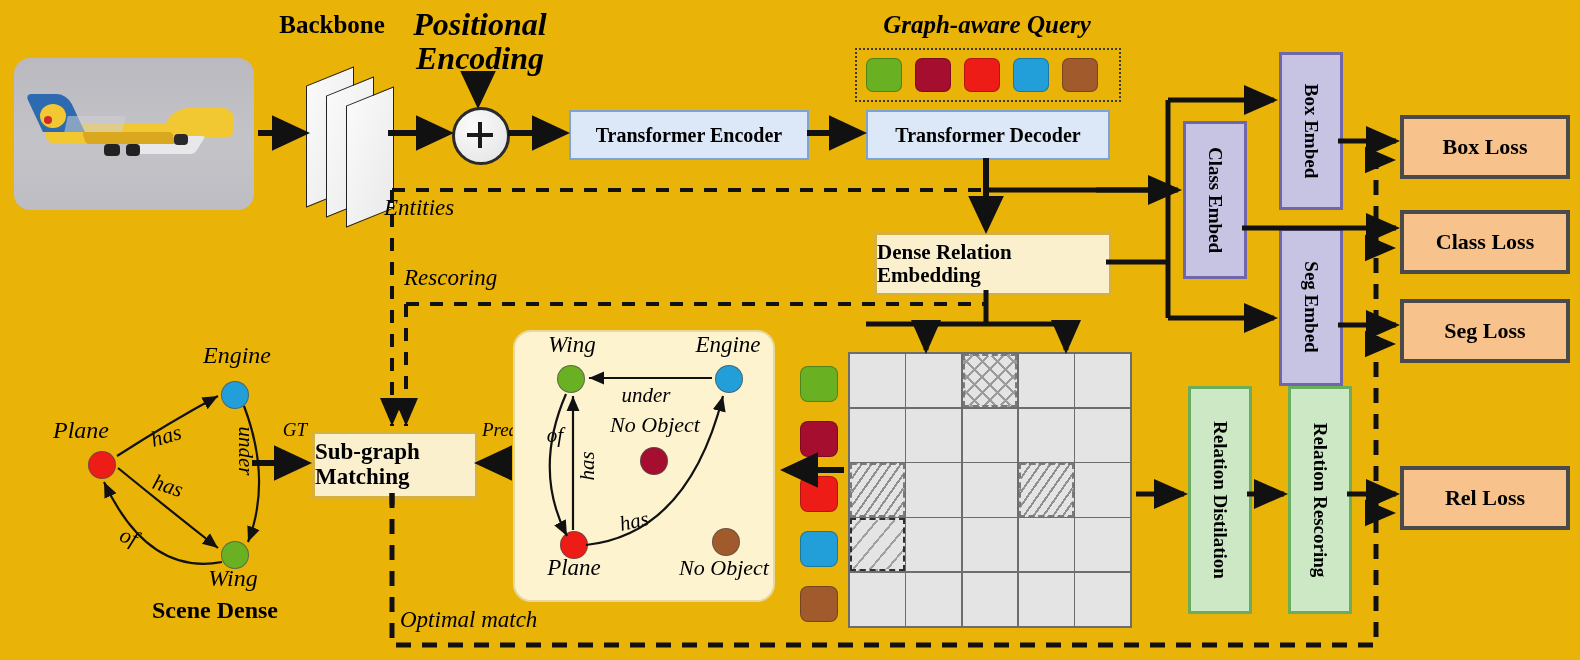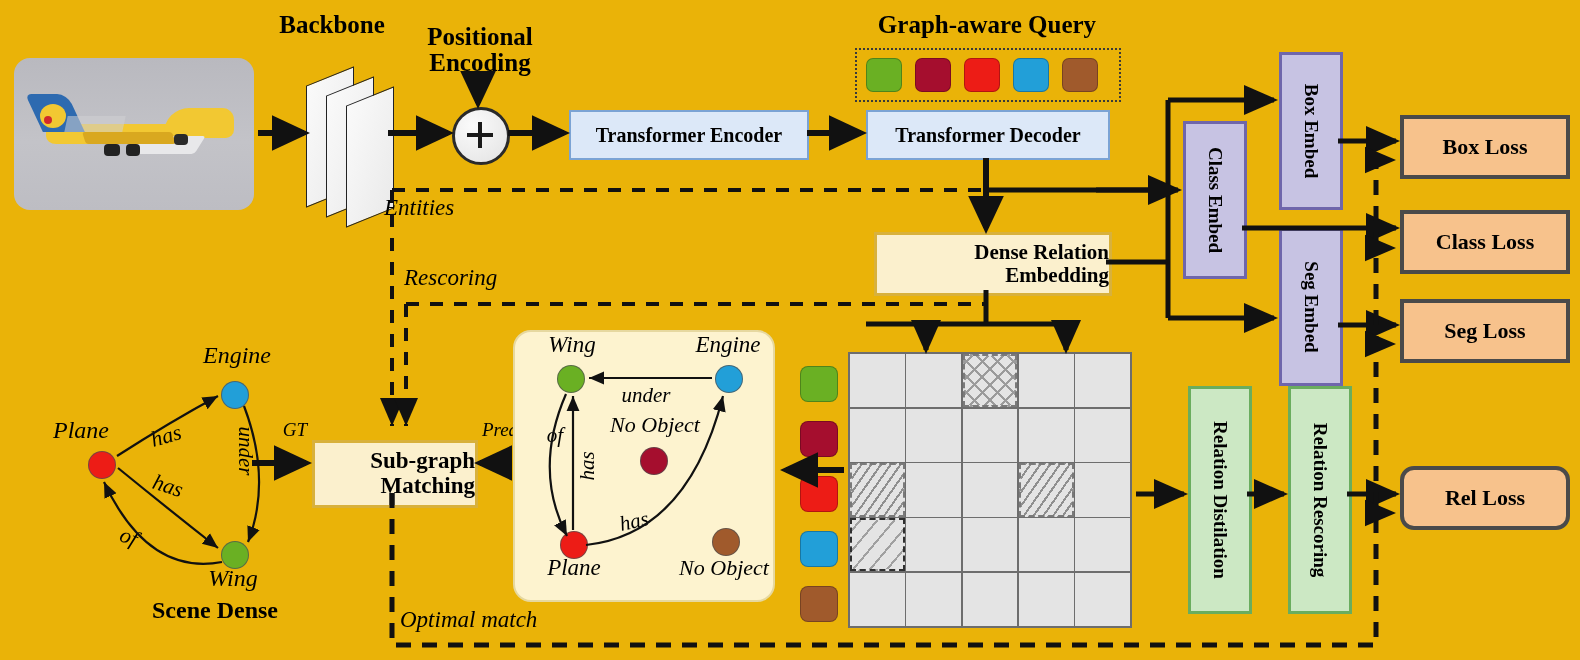--- a/index.html
+++ b/index.html
@@ -22,21 +22,21 @@
   #plusnode{position:absolute;left:452px;top:107px;width:52px;height:52px;border-radius:50%;
             background:radial-gradient(circle at 35% 30%,#fbfbfb,#e2e2e2);border:3px solid #2a2a2a;}
   #plusnode:before,#plusnode:after{content:"";position:absolute;background:#1a1a1a;}
   #plusnode:before{left:12px;top:23px;width:26px;height:3.5px;}
   #plusnode:after{left:23px;top:12px;width:3.5px;height:26px;}
 
   
   .tbox{position:absolute;background:#dce8f8;border:2.5px solid #7ba3d4;display:flex;align-items:center;
         justify-content:center;font-weight:bold;font-size:20px;color:#000;}
   .yellowbox{position:absolute;background:#fbf0cd;border:3px solid #d8b13c;display:flex;align-items:center;
-        justify-content:center;text-align:right;font-weight:bold;font-size:21px;color:#000;line-height:1.08;}
+        justify-content:center;text-align:left;font-weight:bold;font-size:21px;color:#000;line-height:1.08;}
   .vbox{position:absolute;display:flex;align-items:center;justify-content:center;}
   .vbox span{display:block;transform:rotate(90deg);white-space:nowrap;font-weight:bold;font-size:19px;color:#000;}
   .vpurple{background:#c7c3e3;border:3px solid #6f66ab;}
   .vgreen{background:#cce8c4;border:3px solid #6aad5e;}
   .lossbox{position:absolute;background:#f7c28c;border:4px solid #4a4a4a;display:flex;align-items:center;
         justify-content:center;font-weight:bold;font-size:22px;color:#000;}
 
   
   #qstrip{position:absolute;left:855px;top:48px;width:262px;height:50px;border:2.5px dotted #3a3a3a;}
   .qchip{position:absolute;top:8px;width:34px;height:32px;border-radius:7px;border:1px solid rgba(0,0,0,.25);}
@@ -83,44 +83,44 @@
     <div class="pl-body" style="left:160px;top:76px;width:14px;height:11px;background:#2a2a2a;border-radius:4px;"></div>
     <div class="pl-body" style="left:52px;top:58px;width:58px;height:16px;background:#cfcfd4;
          transform:skewX(-12deg);opacity:.55;"></div>
   </div>
 
   <div class="lbl" style="left:272px;top:12px;width:120px;font-size:25px;">Backbone</div>
   <div class="sheet" style="left:306px;top:76px;"></div>
   <div class="sheet" style="left:326px;top:86px;"></div>
   <div class="sheet" style="left:346px;top:96px;"></div>
 
-  <div class="lbl" style="left:412px;top:24px;width:136px;font-size:25px;">Positional
+  <div class="lbl" style="left:412px;top:8px;width:136px;font-size:32px;font-style:italic;">Positional
 Encoding</div>
   <div id="plusnode"></div>
 
   <div class="tbox" style="left:569px;top:110px;width:236px;height:46px;">Transformer Encoder</div>
   <div class="tbox" style="left:866px;top:110px;width:240px;height:46px;">Transformer Decoder</div>
 
-  <div class="lbl" style="left:848px;top:12px;width:278px;font-size:25px;">Graph-aware Query</div>
+  <div class="lbl" style="left:848px;top:12px;width:278px;font-size:25px;font-style:italic;">Graph-aware Query</div>
   <div id="qstrip">
     <div class="qchip" style="left:9px;background:#6ab023;"></div>
     <div class="qchip" style="left:58px;background:#a50e2e;"></div>
     <div class="qchip" style="left:107px;background:#ed1c16;"></div>
     <div class="qchip" style="left:156px;background:#229fd8;"></div>
     <div class="qchip" style="left:205px;background:#a05a2c;"></div>
   </div>
 
   <div class="yellowbox" style="left:874px;top:232px;width:232px;height:58px;">Dense Relation
 Embedding</div>
 
   <div class="lbl ital" style="left:384px;top:196px;width:140px;font-size:23px;text-align:left;">Entities</div>
   <div class="lbl ital" style="left:404px;top:266px;width:160px;font-size:23px;text-align:left;">Rescoring</div>
   <div class="lbl ital" style="left:400px;top:608px;width:200px;font-size:23px;text-align:left;">Optimal match</div>
 
-  <div class="yellowbox" style="left:312px;top:431px;width:160px;height:62px;font-size:23px;margin-top:9px;">Sub-graph
+  <div class="yellowbox" style="left:312px;top:431px;width:160px;height:62px;font-size:23px;">Sub-graph
 Matching</div>
   <div class="lbl ital" style="left:276px;top:420px;width:38px;font-size:19px;">GT</div>
   <div class="lbl ital" style="left:474px;top:420px;width:52px;font-size:19px;">Pred</div>
 
   <div id="predpanel"></div>
   <div class="node" style="left:557px;top:365px;width:26px;height:26px;background:#6ab023;"></div>
   <div class="node" style="left:715px;top:365px;width:26px;height:26px;background:#229fd8;"></div>
   <div class="node" style="left:640px;top:447px;width:26px;height:26px;background:#a50e2e;"></div>
   <div class="node" style="left:560px;top:531px;width:26px;height:26px;background:#ed1c16;"></div>
   <div class="node" style="left:712px;top:528px;width:26px;height:26px;background:#a05a2c;"></div>
@@ -196,21 +196,21 @@
   <div class="vbox vgreen" style="left:1188px;top:386px;width:58px;height:222px;">
     <span>Relation Distilation</span>
   </div>
   <div class="vbox vgreen" style="left:1288px;top:386px;width:58px;height:222px;">
     <span>Relation Rescoring</span>
   </div>
 
   <div class="lossbox" style="left:1400px;top:115px;width:162px;height:56px;">Box Loss</div>
   <div class="lossbox" style="left:1400px;top:210px;width:162px;height:56px;">Class Loss</div>
   <div class="lossbox" style="left:1400px;top:299px;width:162px;height:56px;">Seg Loss</div>
-  <div class="lossbox" style="left:1400px;top:466px;width:162px;height:56px;border-radius:14px;">Rel Loss</div>
+  <div class="lossbox" style="left:1400px;top:466px;width:162px;height:56px;">Rel Loss</div>
 
   <svg class="ov" viewBox="0 0 1580 660">
     <defs>
       <marker id="ah" markerWidth="7" markerHeight="7" refX="5.4" refY="3" orient="auto">
         <path d="M0,0 L6.4,3 L0,6 z" fill="#111"></path>
       </marker>
       <marker id="ahs" markerWidth="8" markerHeight="8" refX="6" refY="3.2" orient="auto">
         <path d="M0,0.2 L6.8,3.2 L0,6.2 z" fill="#111"></path>
       </marker>
       <marker id="ahthin" markerWidth="9" markerHeight="9" refX="7" refY="3.4" orient="auto">

